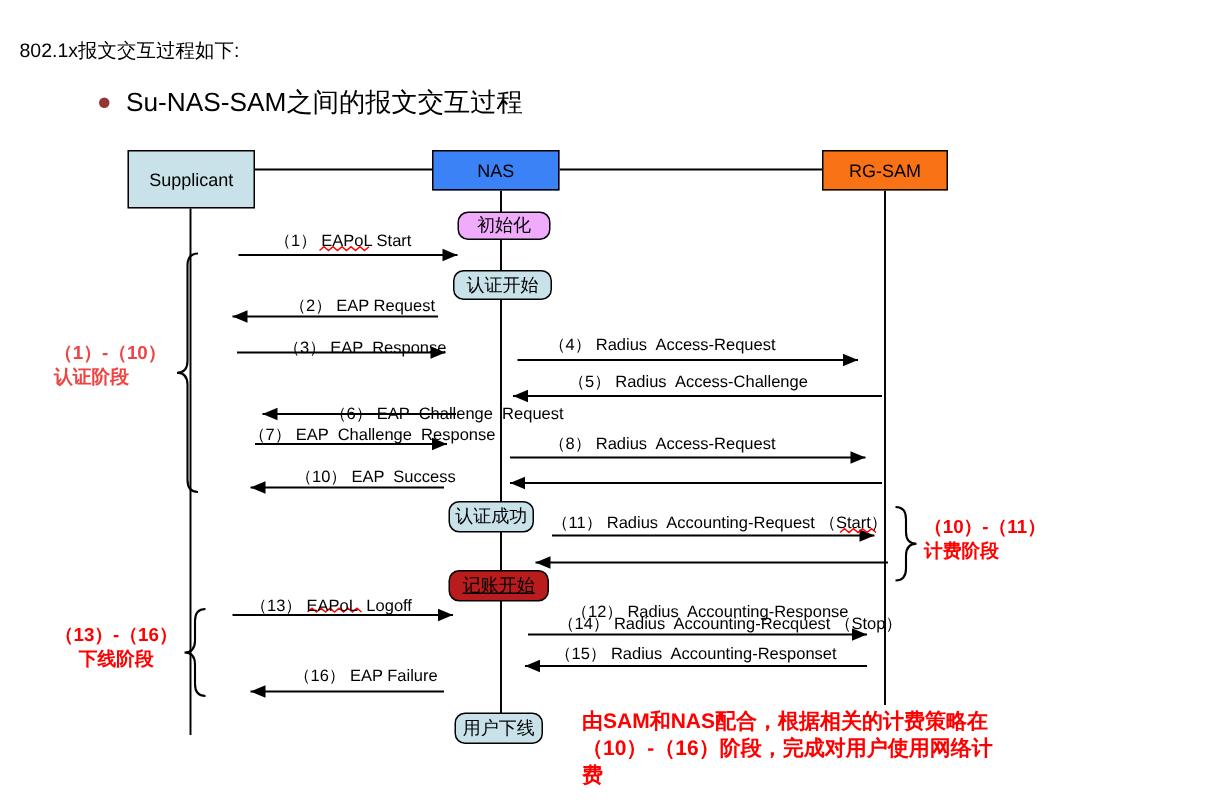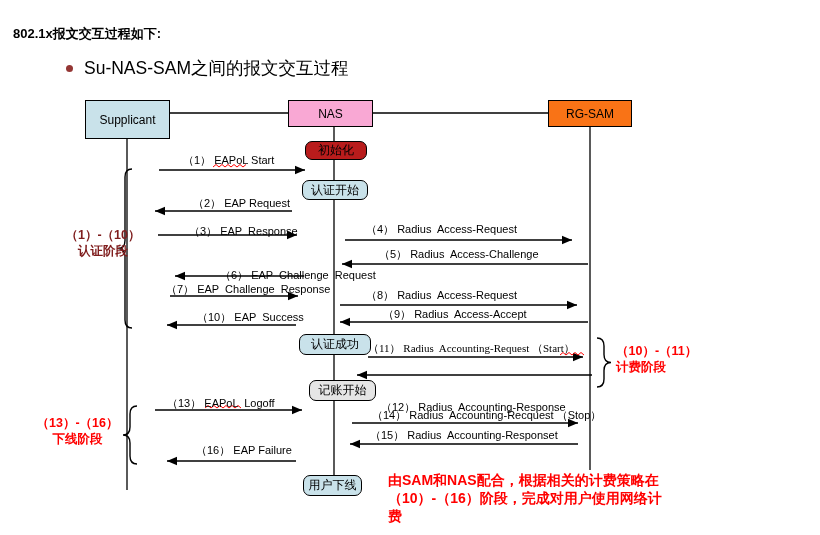--- a/index.html
+++ b/index.html
@@ -1,19 +1,19 @@
 <!DOCTYPE html>
 <html><head>
 <meta charset="utf-8">
 <style>
   html,body{margin:0;padding:0;background:#fff;}
   #stage{position:relative;width:820px;height:535px;background:#ffffff;
          font-family:"Liberation Sans",sans-serif;overflow:hidden;}
   #diagram-svg{position:absolute;left:0;top:0;}
-  .heading{position:absolute;left:13px;top:25px;font-size:13px;font-weight:bold;color:#000;}
+  .heading{position:absolute;left:13px;top:25px;font-size:13px;font-weight:normal;color:#000;}
   .bullet-dot{position:absolute;left:66px;top:65px;width:7px;height:7px;border-radius:50%;}
   .bullet-text{position:absolute;left:84px;top:56px;font-size:17.5px;color:#000;}
   .actor-box{position:absolute;border:1.2px solid #000;display:flex;align-items:center;
              justify-content:center;font-size:12px;color:#000;box-sizing:border-box;}
   .state-box{position:absolute;border:1.3px solid #000;border-radius:7px;display:flex;
              align-items:center;justify-content:center;font-size:12px;color:#000;box-sizing:border-box;}
   .msg-label{position:absolute;font-size:11px;color:#000;white-space:pre;}
   .phase-label{position:absolute;font-weight:bold;font-size:12.5px;line-height:15.5px;white-space:pre;}
   .note{position:absolute;font-weight:bold;font-size:14px;line-height:18px;white-space:pre;}
 </style>
@@ -63,40 +63,39 @@
       <line x1="167" y1="461" x2="296" y2="461" stroke="#000000" stroke-width="1.3"></line>
       <polygon points="167,461 177,456.8 177,465.2" fill="#000000"></polygon>
       <path d="M 132 169 Q 125 169 125 177 L 125 240.5 Q 125 248.5 118 248.5 Q 125 248.5 125 256.5 L 125 320 Q 125 328 132 328" stroke="#000000" stroke-width="1.4" fill="none"></path>
       <path d="M 137 406 Q 130 406 130 414 L 130 427 Q 130 435 123 435 Q 130 435 130 443 L 130 456 Q 130 464 137 464" stroke="#000000" stroke-width="1.4" fill="none"></path>
       <path d="M 597 338 Q 604 338 604 346 L 604 354.5 Q 604 362.5 611 362.5 Q 604 362.5 604 370.5 L 604 379 Q 604 387 597 387" stroke="#000000" stroke-width="1.4" fill="none"></path>
     </svg>
   <div class="heading">802.1x报文交互过程如下:</div>
   <div class="bullet-dot" style="background: rgb(148, 54, 52);"></div>
   <div class="bullet-text">Su-NAS-SAM之间的报文交互过程</div>
 <div class="actor-box" style="left: 85px; top: 100px; width: 85px; height: 39px; background: rgb(201, 226, 234);">Supplicant</div>
-    <div class="actor-box" style="left: 288px; top: 100px; width: 85px; height: 27px; background: #f9a8d4;">NAS</div>
+    <div class="actor-box" style="left: 288px; top: 100px; width: 85px; height: 27px; background: #3b82f6;">NAS</div>
     <div class="actor-box" style="left: 548px; top: 100px; width: 84px; height: 27px; background: #f97316;">RG-SAM</div>
-    <div class="state-box" style="left: 305px; top: 141px; width: 62px; height: 19px; background: #b91c1c;">初始化</div>
+    <div class="state-box" style="left: 305px; top: 141px; width: 62px; height: 19px; background: #f0abfc;">初始化</div>
     <div class="state-box" style="left: 302px; top: 180px; width: 66px; height: 20px; background: rgb(201, 226, 234);">认证开始</div>
-    <div class="state-box" style="left: 299px; top: 334px; width: 72px; height: 21px; background: rgb(201, 226, 234);">认证成功</div>
-    <div class="state-box" style="left: 309px; top: 380px; width: 67px; height: 21px; background: #e5e5e5;">记账开始</div>
+    <div class="state-box" style="left: 299px; top: 334px; width: 57px; height: 21px; background: rgb(201, 226, 234);">认证成功</div>
+    <div class="state-box" style="left: 299px; top: 380px; width: 67px; height: 21px; background: #b91c1c; text-decoration: underline;">记账开始</div>
     <div class="state-box" style="left: 303px; top: 475px; width: 59px; height: 21px; background: rgb(201, 226, 234);">用户下线</div>
     <div class="msg-label" style="left: 183px; top: 153px;">（1） EAPoL Start</div>
     <div class="msg-label" style="left: 193px; top: 196px;">（2） EAP Request</div>
     <div class="msg-label" style="left: 189px; top: 224px;">（3） EAP  Response</div>
     <div class="msg-label" style="left: 366px; top: 222px;">（4） Radius  Access-Request</div>
     <div class="msg-label" style="left: 379px; top: 247px;">（5） Radius  Access-Challenge</div>
     <div class="msg-label" style="left: 172px; top: 268px; margin-left: 48px;">（6） EAP  Challenge  Request</div>
     <div class="msg-label" style="left: 166px; top: 282px;">（7） EAP  Challenge  Response</div>
     <div class="msg-label" style="left: 366px; top: 288px;">（8） Radius  Access-Request</div>
-    <div class="msg-label" style="left: 383px; top: 307px;">（9） Radius  Access-Accept</div>
     <div class="msg-label" style="left: 197px; top: 310px;">（10） EAP  Success</div>
-    <div class="msg-label" style="left: 368px; top: 341px; font-family: Liberation Serif, serif;">（11） Radius  Accounting-Request （Start）</div>
+    <div class="msg-label" style="left: 368px; top: 341px;">（11） Radius  Accounting-Request （Start）</div>
     <div class="msg-label" style="left: 381px; top: 360px; margin-top: 40px;">（12） Radius  Accounting-Response</div>
     <div class="msg-label" style="left: 167px; top: 396px;">（13） EAPoL  Logoff</div>
     <div class="msg-label" style="left: 372px; top: 408px;">（14） Radius  Accounting-Recquest （Stop）</div>
     <div class="msg-label" style="left: 370px; top: 428px;">（15） Radius  Accounting-Responset</div>
     <div class="msg-label" style="left: 196px; top: 443px;">（16） EAP Failure</div>
-    <div class="phase-label" style="left: 36px; top: 228px; width: 90px; text-align: center; color: #7f1d1d; margin-left: 22px;"><div>（1）-（10）</div><div>认证阶段</div></div>
+    <div class="phase-label" style="left: 36px; top: 228px; width: 90px; text-align: left; color: #ef4444;"><div>（1）-（10）</div><div>认证阶段</div></div>
     <div class="phase-label" style="left: 30px; top: 416px; width: 95px; text-align: center; color: rgb(255, 0, 0);"><div>（13）-（16）</div><div>下线阶段</div></div>
     <div class="phase-label" style="left: 616px; top: 344px; width: 95px; text-align: left; color: rgb(255, 0, 0);"><div>（10）-（11）</div><div>计费阶段</div></div>
     <div class="note" style="left: 388px; top: 471px; width: 315px; color: rgb(255, 0, 0);"><div>由SAM和NAS配合，根据相关的计费策略在</div><div>（10）-（16）阶段，完成对用户使用网络计</div><div>费</div></div>
   </div>
 
 </body></html>

